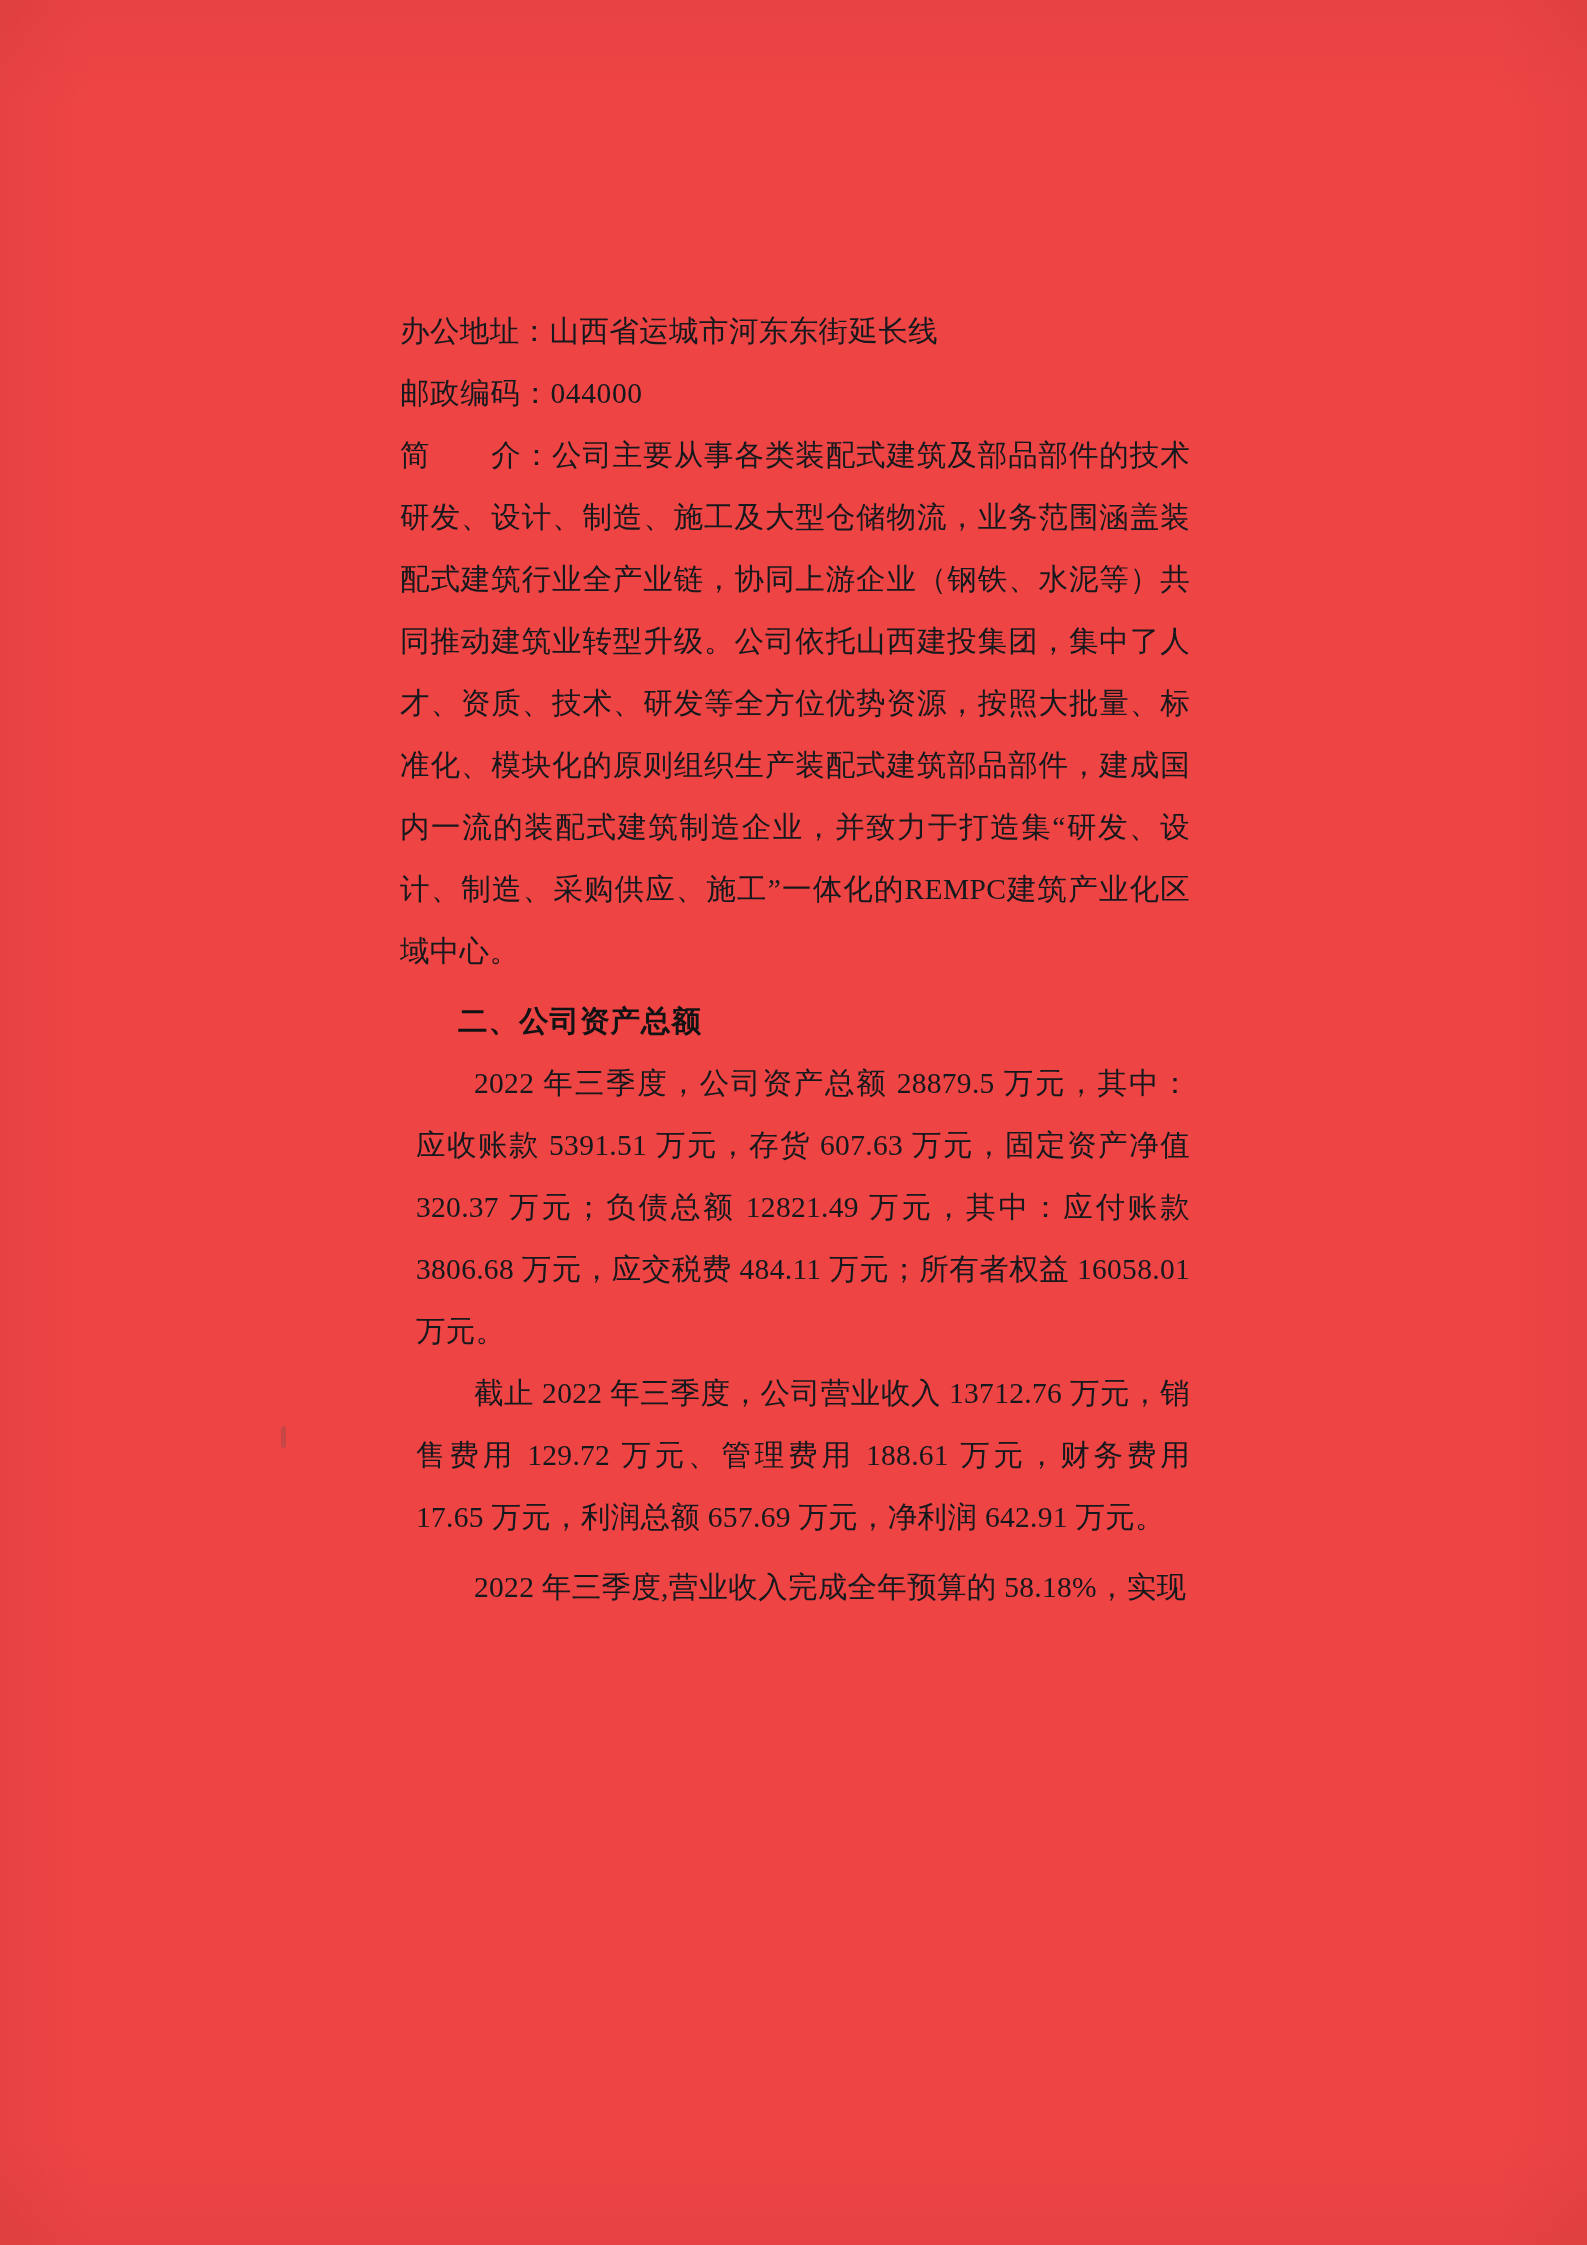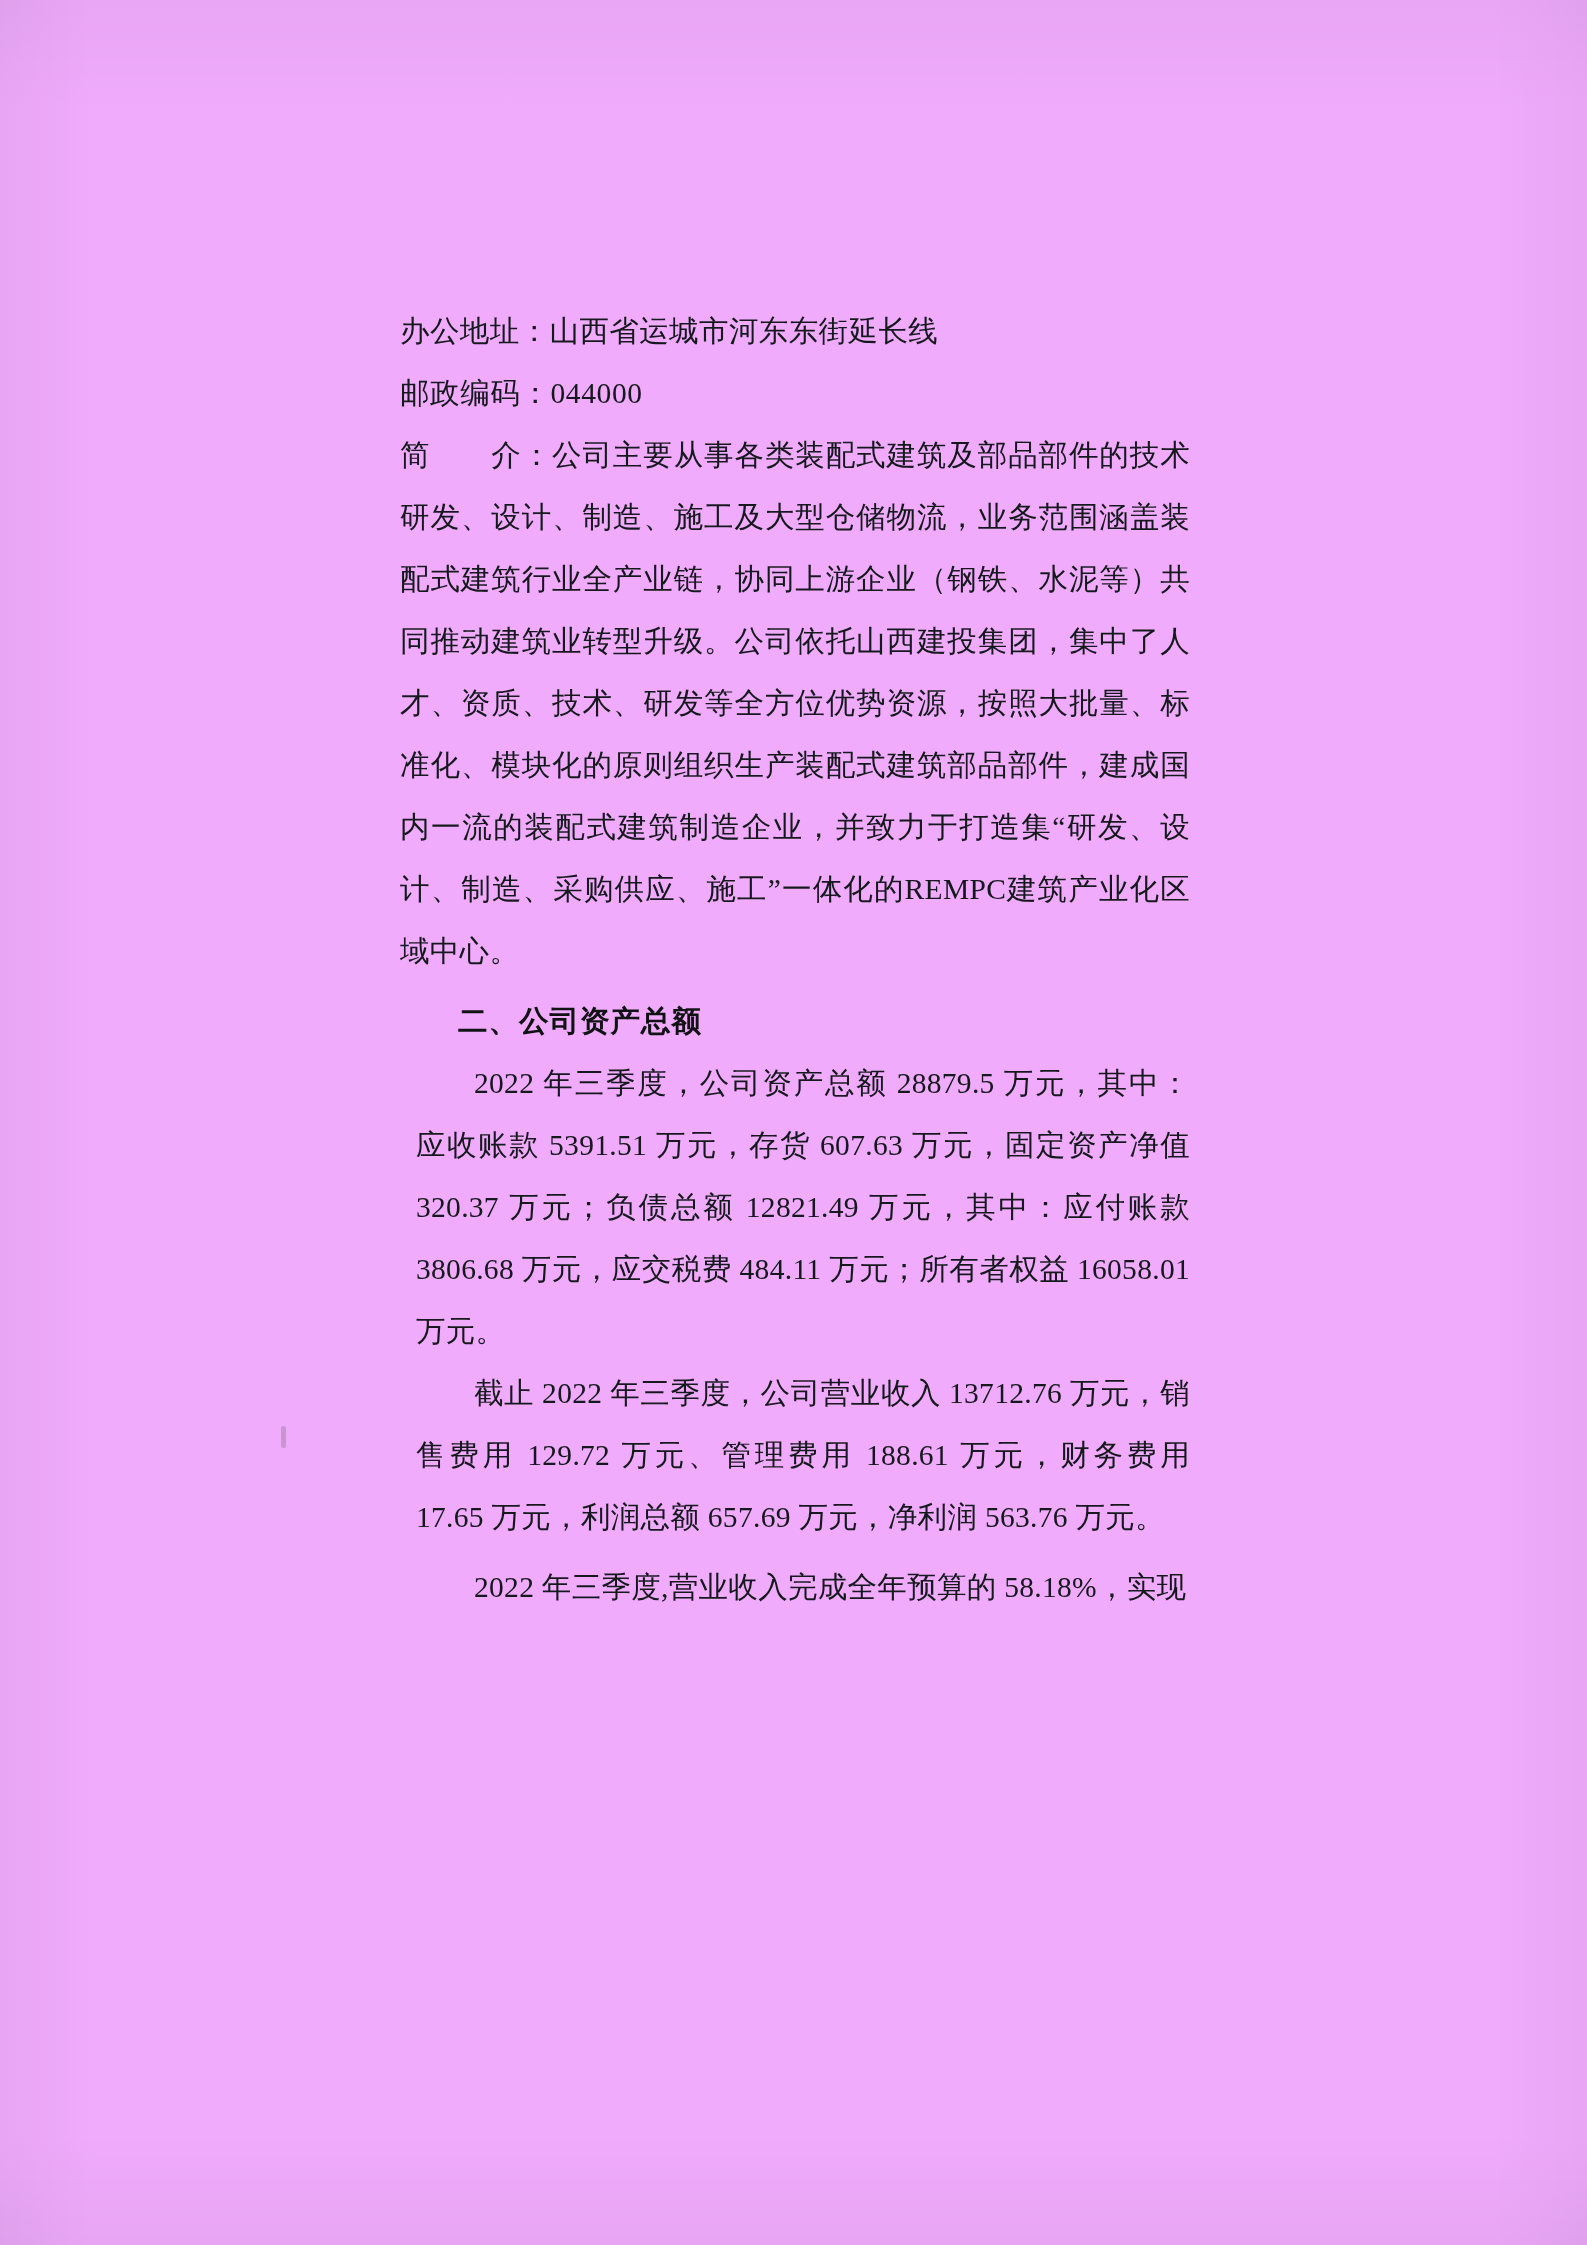--- a/index.html
+++ b/index.html
@@ -11,21 +11,21 @@
     width: 1587px;
     height: 2245px;
     font-family: "Liberation Serif", serif;
     color: #1b1b1b;
     position: relative;
     overflow: hidden;
   }
   .page {
     position: absolute;
     inset: 0;
-    background: #f0abfc;
+    background: #ef4444;
   }
   
   .paper-tint {
     position: absolute;
     inset: 0;
     background:
       linear-gradient(to right, rgba(0,0,0,0.035), rgba(0,0,0,0) 6%, rgba(0,0,0,0) 94%, rgba(0,0,0,0.03)),
       linear-gradient(to bottom, rgba(0,0,0,0.03), rgba(0,0,0,0) 5%, rgba(0,0,0,0) 95%, rgba(0,0,0,0.035));
     pointer-events: none;
   }
@@ -93,21 +93,21 @@
     <div class="line mono-ish">邮政编码：044000</div>
 
     <div class="para first">简　　介：公司主要从事各类装配式建筑及部品部件的技术研发、设计、制造、施工及大型仓储物流，业务范围涵盖装配式建筑行业全产业链，协同上游企业（钢铁、水泥等）共同推动建筑业转型升级。公司依托山西建投集团，集中了人才、资质、技术、研发等全方位优势资源，按照大批量、标准化、模块化的原则组织生产装配式建筑部品部件，建成国内一流的装配式建筑制造企业，并致力于打造集“研发、设计、制造、采购供应、施工”一体化的REMPC建筑产业化区域中心。</div>
 
     <div class="spacer-sm"></div>
 
     <div class="heading">二、公司资产总额</div>
 
     <div class="para blk-indent">2022 年三季度，公司资产总额 28879.5 万元，其中：应收账款 5391.51 万元，存货 607.63 万元，固定资产净值 320.37 万元；负债总额 12821.49 万元，其中：应付账款 3806.68 万元，应交税费 484.11 万元；所有者权益 16058.01 万元。</div>
 
-    <div class="para blk-indent">截止 2022 年三季度，公司营业收入 13712.76 万元，销售费用 129.72 万元、管理费用 188.61 万元，财务费用 17.65 万元，利润总额 657.69 万元，净利润 563.76 万元。</div>
+    <div class="para blk-indent">截止 2022 年三季度，公司营业收入 13712.76 万元，销售费用 129.72 万元、管理费用 188.61 万元，财务费用 17.65 万元，利润总额 657.69 万元，净利润 642.91 万元。</div>
 
     <div class="spacer-sm"></div>
 
 
     <div class="para blk-indent">2022 年三季度,营业收入完成全年预算的 58.18%，实现</div>
 
   </div>
 
   <div class="smudge"></div>
 </div>

